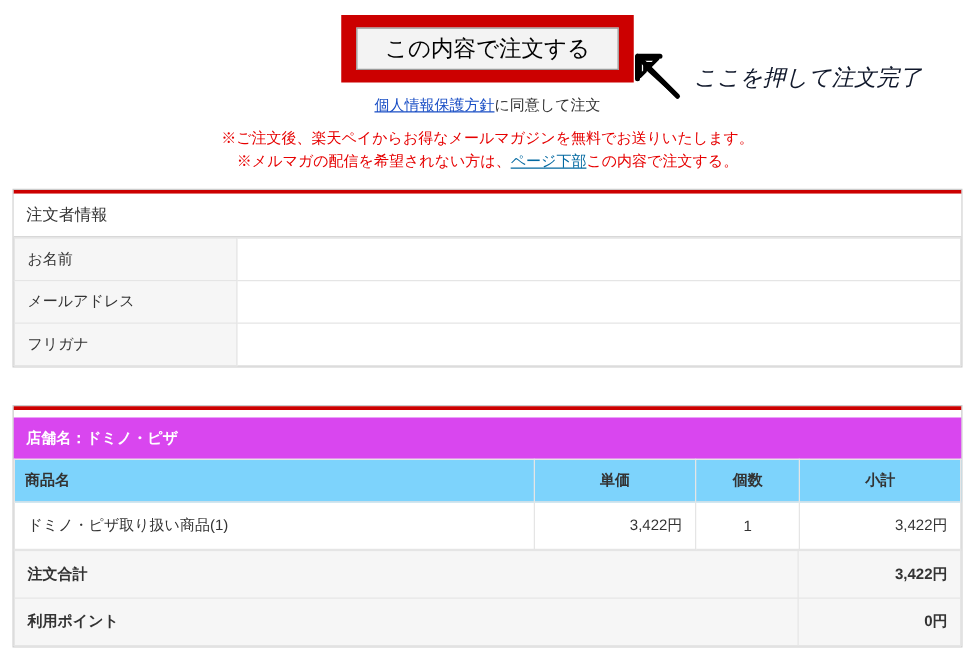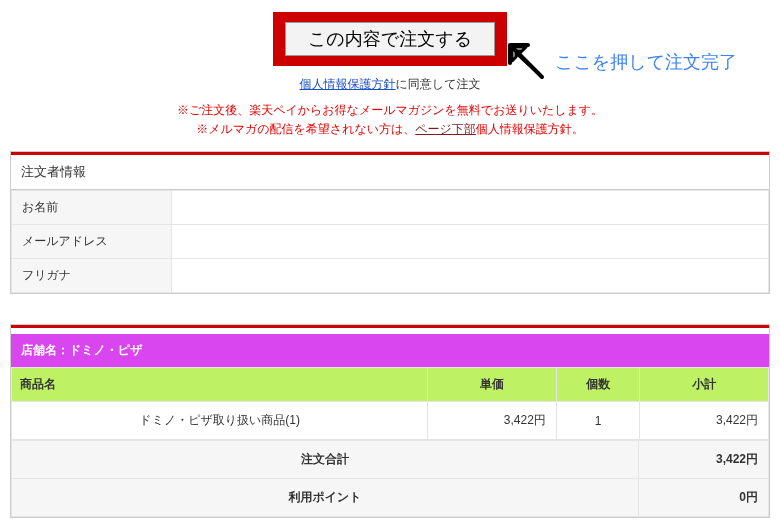--- a/index.html
+++ b/index.html
@@ -2,44 +2,44 @@
 <html><head>
 <meta charset="utf-8">
 <style>
   * { box-sizing: border-box; margin: 0; padding: 0; }
   body { font-family: "Hiragino Sans", "Meiryo", sans-serif; font-size: 12px; color: #333; background: #fff; width: 780px; }
   .order-btn-wrap { text-align: center; padding: 12px 0 6px; }
   .order-btn-border { display: inline-block; background: #c00; padding: 10px 12px; }
   .order-btn { background: #f3f3f3; border: 1px solid #999; padding: 4px 22px; font-size: 18px; cursor: pointer; font-family: inherit; }
   .annotation { position: absolute; left: 500px; top: 35px; }
   .arrow-svg { display: inline-block; vertical-align: middle; }
-  .annotation-text { position: absolute; left: 555px; top: 50px; font-size: 18px; white-space: nowrap; color: #3b82f6; }
+  .annotation-text { position: absolute; left: 555px; top: 50px; font-size: 18px; white-space: nowrap; color: #0f172a; font-style: italic; }
   .consent-row { text-align: center; padding: 4px 0 8px; font-size: 12px; }
   .consent-row a { color: #1a4fc5; text-decoration: underline; }
   .notice { text-align: center; font-size: 12px; line-height: 1.6; padding-bottom: 12px; }
   .notice .red { color: #e60000; margin-top: 20px; }
-  .notice a { color: #7f1d1d; text-decoration: underline; }
+  .notice a { color: #0369a1; text-decoration: underline; }
   .section { border: 1px solid #ccc; margin: 0 10px 12px; }
   .section-top-accent { height: 3px; background: #c00; }
   .section-title { font-weight: normal; font-size: 13px; padding: 8px 10px; background: #fff; border-bottom: 1px solid #ccc; }
   .info-table { width: 100%; border-collapse: collapse; }
   .info-table td { padding: 8px 10px; font-size: 12px; }
-  .info-table .label-cell { background: #f6f6f6; width: 160px; border: 1px solid #e5e5e5; }
+  .info-table .label-cell { background: #f6f6f6; width: 178px; border: 1px solid #e5e5e5; }
   .info-table .value-cell { border: 1px solid #e5e5e5; }
   .shop-header { background: #d946ef; color: #fff; font-weight: bold; padding: 8px 10px; font-size: 12px; }
   .item-table { width: 100%; border-collapse: collapse; }
-  .item-table th { background: #bef264; text-align: center; font-size: 12px; padding: 8px; border: 1px solid #e5e5e5; font-weight: bold; }
+  .item-table th { background: #7dd3fc; text-align: center; font-size: 12px; padding: 8px; border: 1px solid #e5e5e5; font-weight: bold; }
   .item-table th.name-col { text-align: left; width: 55%; }
   .item-table td { padding: 10px; font-size: 12px; border: 1px solid #e5e5e5; }
-  .item-table td.name-cell { text-align: center; }
+  .item-table td.name-cell { text-align: left; }
   .item-table td.num-cell { text-align: right; }
   .item-table td.qty-cell { text-align: center; }
   .summary-table { width: 100%; border-collapse: collapse; }
   .summary-table td { padding: 10px; font-size: 12px; border: 1px solid #e5e5e5; background: #f6f6f6; }
-  .summary-table .summary-label { text-align: center; font-weight: bold; }
+  .summary-table .summary-label { text-align: left; font-weight: bold; }
   .summary-table .summary-value { text-align: right; font-weight: bold; width: 130px; }
   .pos-rel-wrap { position: relative; }
 </style>
 </head>
 <body>
 
 <div class="pos-rel-wrap">
   <div class="order-btn-wrap">
     <div class="order-btn-border">
       <button class="order-btn">この内容で注文する</button>
@@ -53,21 +53,21 @@
     </svg>
   </div>
   <div class="annotation-text">ここを押して注文完了</div>
 
   <div class="consent-row">
     <a href="#">個人情報保護方針</a><span>に同意して注文</span>
   </div>
 
   <div class="notice">
     <span class="red">※ご注文後、楽天ペイからお得なメールマガジンを無料でお送りいたします。</span><br>
-    <span class="red">※メルマガの配信を希望されない方は、</span><a href="#">ページ下部</a><span class="red">個人情報保護方針。</span>
+    <span class="red">※メルマガの配信を希望されない方は、</span><a href="#">ページ下部</a><span class="red">この内容で注文する。</span>
   </div>
 
   <div class="section">
     <div class="section-top-accent"></div>
     <div class="section-title">注文者情報</div>
     <table class="info-table">
       <tbody>
           <tr>
         <td class="label-cell">お名前</td>
         <td class="value-cell"></td>

